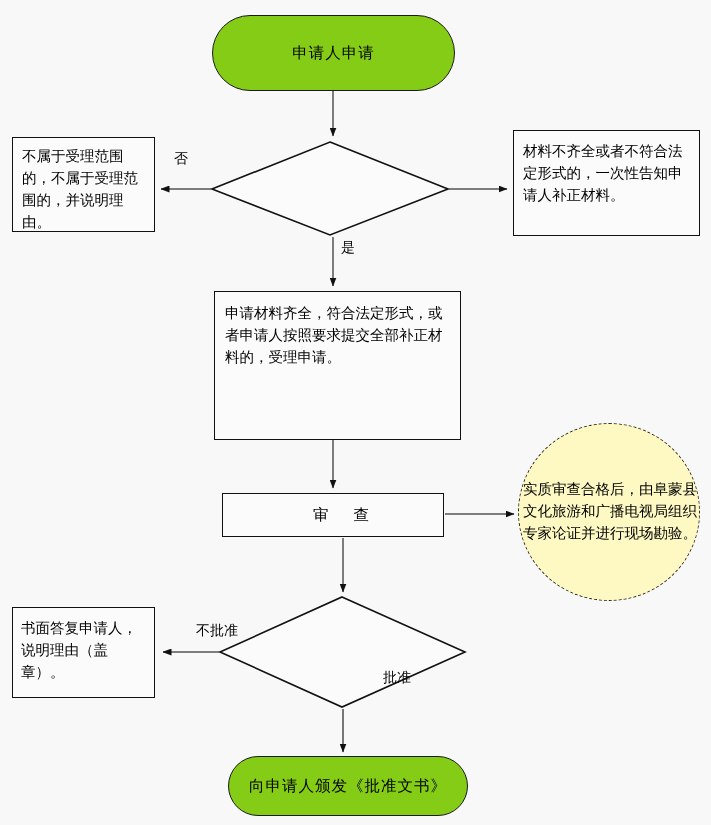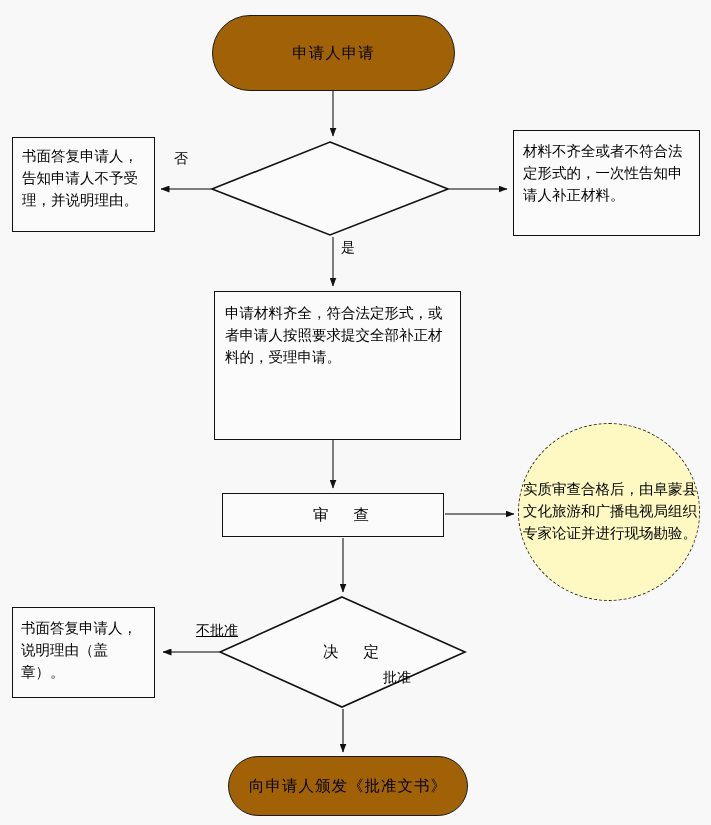--- a/index.html
+++ b/index.html
@@ -25,21 +25,21 @@
     position: absolute;
     left: 0; top: 0;
     width: 711px;
     height: 825px;
     pointer-events: none;
   }
   .node {
     position: absolute;
     box-sizing: border-box;
     display: flex;
-    background: #a16207;
+    background: #84cc16;
   }
   .node-text {
     white-space: pre-line;
   }
 
   
   .terminator {
     border: 1.6px solid #1a1a1a;
     border-radius: 40px;
     align-items: center;
@@ -137,52 +137,49 @@
 
     <line x1="343" y1="709" x2="343" y2="752" stroke="#555" stroke-width="1.6" marker-end="url(#arrowhead)"></line>
   </svg>
 
   <div class="node terminator" style="left:212px; top:15px; width:243px; height:76px;">
     <span class="node-text">申请人申请</span>
   </div>
 
 
   <div class="node rect rect-left-top" style="left:12px; top:137px; width:143px; height:95px;">
-    <span class="node-text">书面答复申请人，告知申请人不予受理，并说明理由。</span>
+    <span class="node-text">不属于受理范围的，不属于受理范围的，并说明理由。</span>
   </div>
 
   <div class="node rect rect-left-top" style="left:214px; top:291px; width:247px; height:149px; padding:10px 8px 0 10px;">
     <span class="node-text">申请材料齐全，符合法定形式，或者申请人按照要求提交全部补正材料的，受理申请。</span>
   </div>
 
   <div class="node rect rect-left-top" style="left:513px; top:130px; width:187px; height:106px; padding-top:9px;">
     <span class="node-text">材料不齐全或者不符合法定形式的，一次性告知申请人补正材料。</span>
   </div>
 
   <div class="node rect rect-center" style="left:222px; top:493px; width:222px; height:44px;">
     <span class="node-text spaced2">审  查</span>
   </div>
 
   <div class="circle-dashed" style="left:518px; top:423px; width:182px; height:178px;">
     <span class="node-text">实质审查合格后，由阜蒙县文化旅游和广播电视局组织专家论证并进行现场勘验。</span>
   </div>
 
-  <div class="diamond-label" style="left:243px; top:632px; width:200px; height:40px;">
-    <span class="node-text spaced2">决  定</span>
-  </div>
 
   <div class="node terminator" style="left:228px; top:756px; width:240px; height:60px; border-radius:32px;">
     <span class="node-text">向申请人颁发《批准文书》</span>
   </div>
 
   <div class="node rect rect-left-top" style="left:12px; top:607px; width:143px; height:91px; padding:9px 6px 0 8px;">
     <span class="node-text">书面答复申请人，说明理由（盖章）。</span>
   </div>
 
   <div class="edge-label" style="left:174px; top:150px;">否</div>
 
   <div class="edge-label" style="left:341px; top:239px;">是</div>
 
-  <div class="edge-label" style="left:196px; top:622px;text-decoration:underline;">不批准</div>
+  <div class="edge-label" style="left:196px; top:622px;">不批准</div>
 
   <div class="edge-label" style="left:349px; top:669px;margin-left:34px;">批准</div>
 
 </div>
 
 </body></html>

